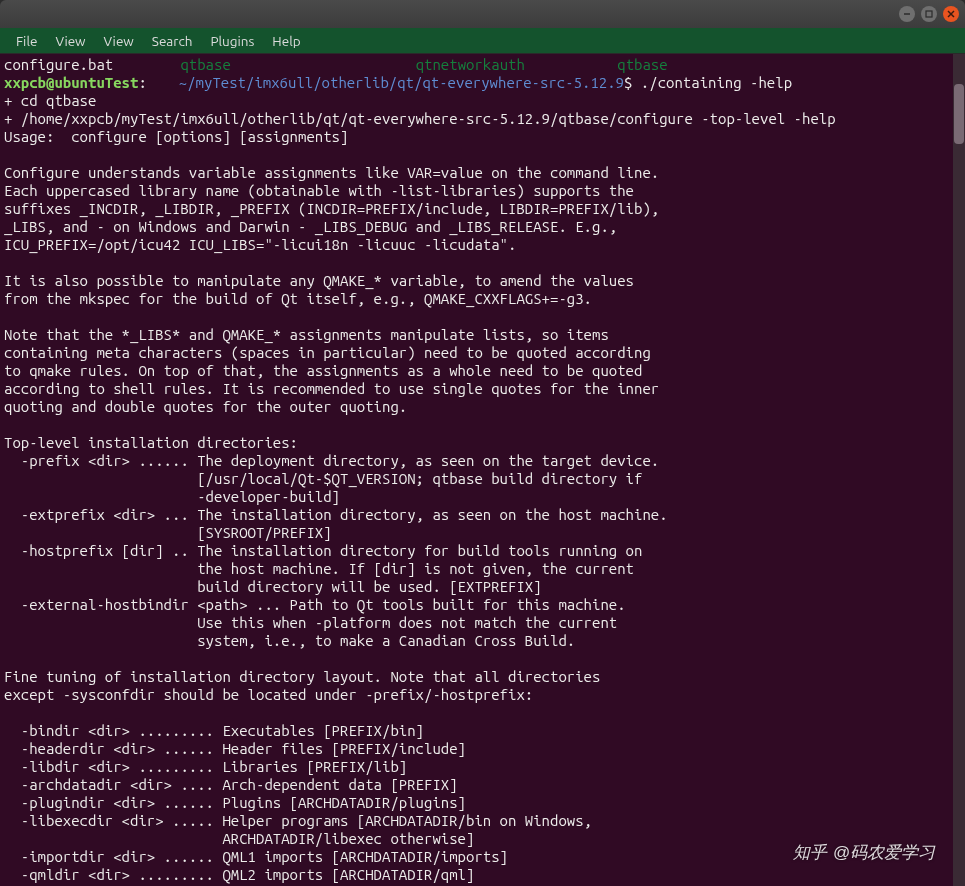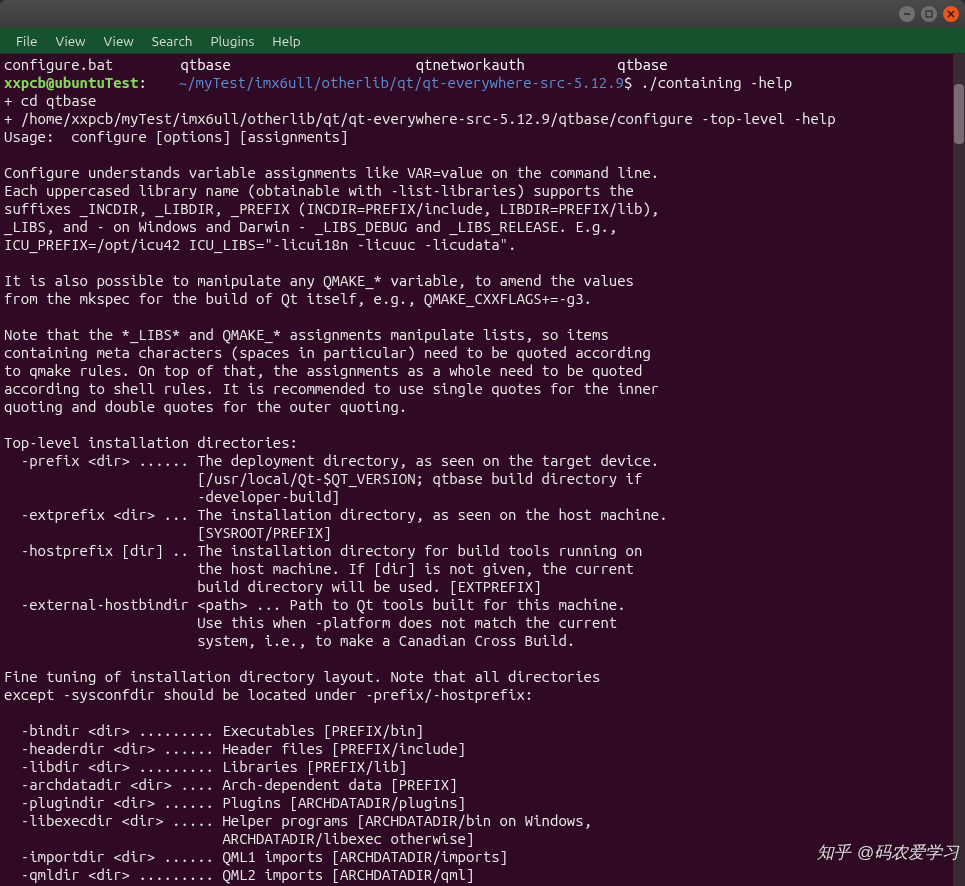--- a/index.html
+++ b/index.html
@@ -70,21 +70,21 @@
     line-height: 18px;
     overflow: hidden;
     position: relative;
   }
   .terminal pre {
     font-family: "Ubuntu Mono", "DejaVu Sans Mono", monospace;
     color: #ececec;
     white-space: pre;
   }
   .t-white { color: #eeeeec; }
-  .t-green { color: #ffffff; }
+  .t-green { color: #15803d; }
   .t-user { color: #87d75f; font-weight: bold; }
   .t-path { color: #5f8dd3; font-weight: normal; margin-left: 32px; }
   .scrollbar {
     position: absolute;
     right: 0;
     top: 54px;
     bottom: 0;
     width: 12px;
     background: #3a2a34;
   }
@@ -92,21 +92,21 @@
     position: absolute;
     top: 30px;
     left: 1px;
     width: 10px;
     height: 60px;
     background: #7a6a74;
     border-radius: 4px;
   }
   .watermark {
     position: absolute;
-    right: 6px;
+    right: 30px;
     bottom: 22px;
     color: rgba(255,255,255,0.85);
     font-family: sans-serif;
     font-size: 17px;
     display: flex;
     align-items: center;
     gap: 6px;
     font-style: italic;
     text-shadow: 0 0 3px rgba(0,0,0,0.6);
   }

